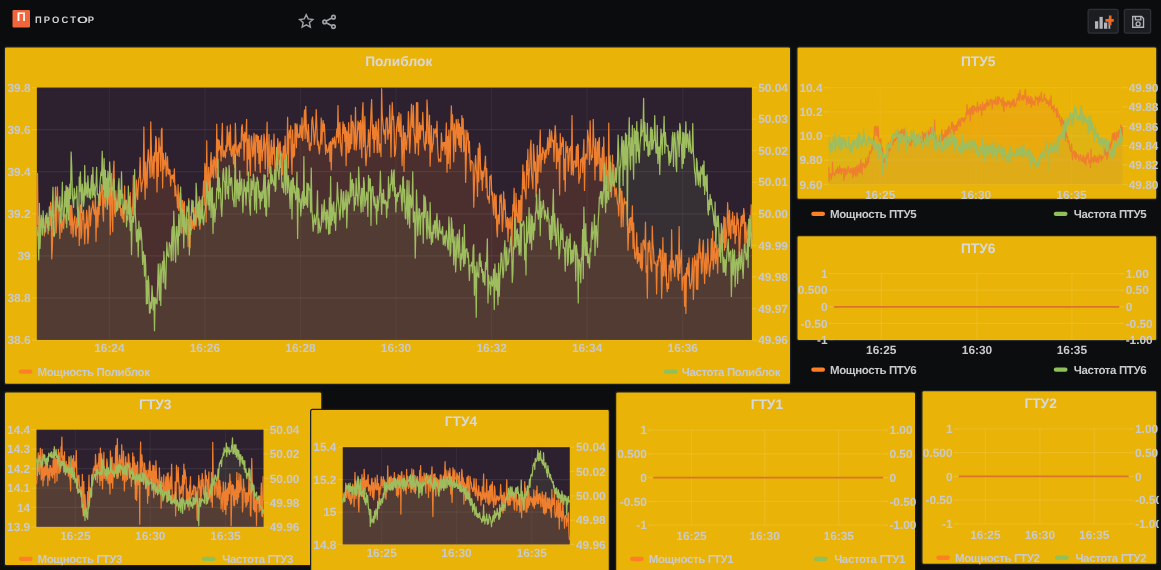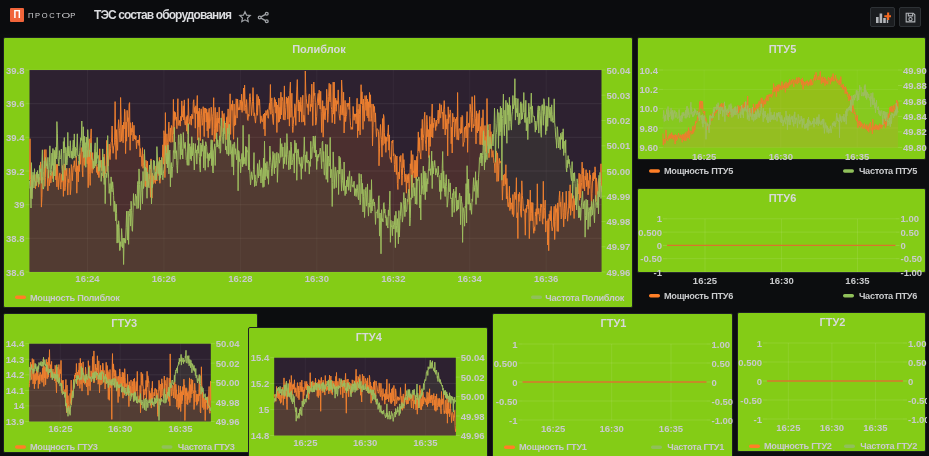--- a/index.html
+++ b/index.html
@@ -1,32 +1,31 @@
 <!DOCTYPE html>
 <html><head><meta charset="utf-8">
 <style>
 * { margin:0; padding:0; box-sizing:border-box; }
 html,body { width:929px; height:456px; background:#0c0d0f; font-family:"Liberation Sans",sans-serif; overflow:hidden; }
 #header { position:absolute; left:0; top:0; width:929px; height:34px; background:#0b0c0e; }
 #logo-sq { position:absolute; left:10px; top:8px; width:14px; height:14px; background:#f1653a; color:#fff; font-size:10px; font-weight:bold; text-align:center; line-height:14px; border-radius:1px; }
-#logo-txt { position:absolute; left:28px; top:10.5px; font-size:7.5px; font-weight:normal; letter-spacing:1.7px; color:#d2d3d5; }
+#logo-txt { position:absolute; left:28px; top:10.5px; font-size:7.5px; font-weight:bold; letter-spacing:1.7px; color:#d2d3d5; }
 #logo-txt .oo { display:inline-block; transform:scaleX(1.5); letter-spacing:0; margin:0 1px; }
 #dash-title { position:absolute; left:94px; top:8px; font-size:12px; font-weight:bold; color:#dcdde0; letter-spacing:-0.9px; }
 #star { position:absolute; left:238px; top:10px; }
 #share { position:absolute; left:257px; top:11px; }
 .hbtn { position:absolute; top:7px; height:20px; background:#1b1d20; border:1px solid #2e3236; border-radius:2px; display:flex; align-items:center; justify-content:center; }
-.panel { position:absolute; background:#84cc16; border:1px solid #1d2023; border-radius:2px; }
+.panel { position:absolute; background:#eab308; border:1px solid #1d2023; border-radius:2px; }
 .panel svg { position:absolute; left:0; top:0; }
 </style></head>
 <body>
 
 <div id="header">
   <div id="logo-sq">П</div>
   <div id="logo-txt">ПРОСТ<span class="oo">О</span>Р</div>
-  <div id="dash-title">ТЭС состав оборудования</div>
   <svg id="star" width="14" height="14" viewBox="0 0 24 24" fill="none" stroke="#9fa2a6" stroke-width="2">
       <path d="M12 3l2.7 5.8 6.3.7-4.7 4.3 1.3 6.2-5.6-3.2-5.6 3.2 1.3-6.2L3 9.5l6.3-.7z"></path>
     </svg>
   <svg id="share" width="13" height="13" viewBox="0 0 24 24" fill="none" stroke="#9fa2a6" stroke-width="2.4">
       <circle cx="5" cy="12" r="2.6"></circle>
       <circle cx="18" cy="5" r="2.6"></circle>
       <circle cx="18" cy="19" r="2.6"></circle>
       <line x1="7.3" y1="10.8" x2="15.7" y2="6.2"></line>
       <line x1="7.3" y1="13.2" x2="15.7" y2="17.8"></line>
     </svg>

